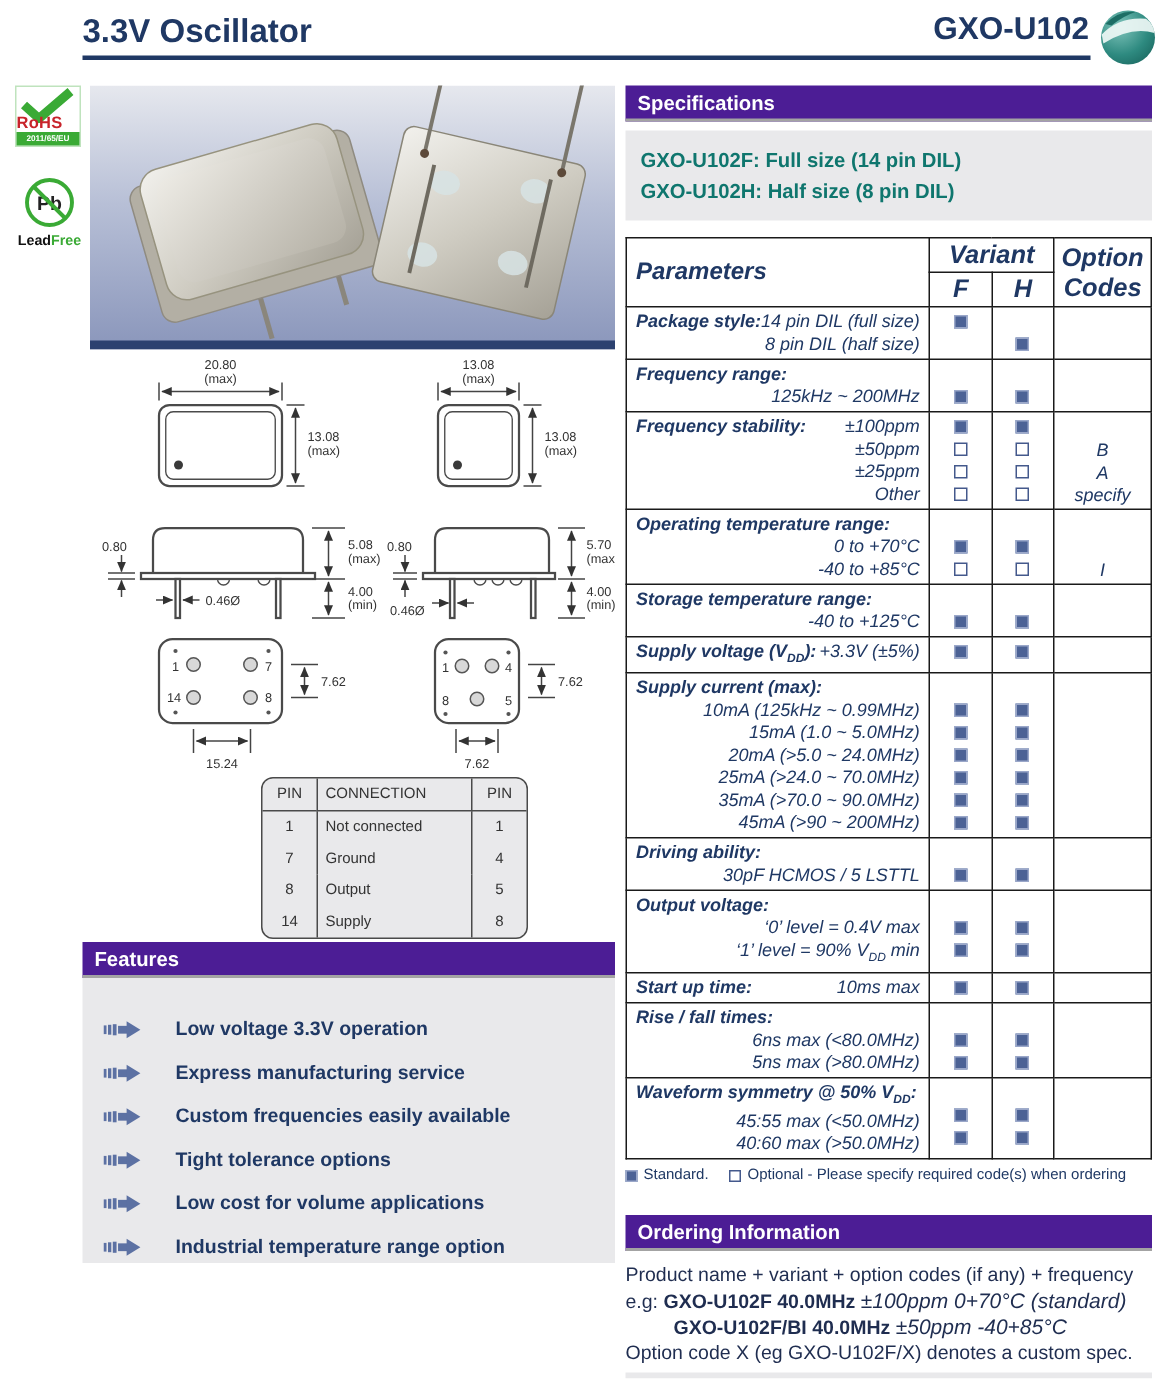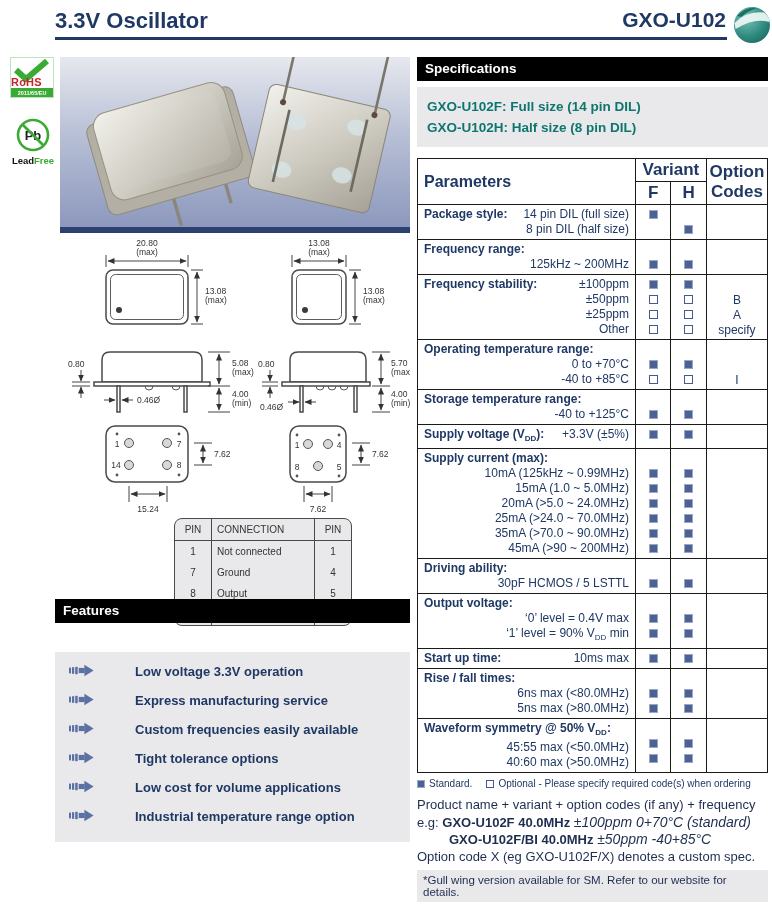--- a/index.html
+++ b/index.html
@@ -37,41 +37,41 @@
   
   .pin-table{position:absolute;left:174px;top:518px;border-collapse:separate;border-spacing:0;
              background:#E9E9EB;border:1.5px solid #4a4a4a;border-radius:8px;font-size:10px;color:#333;}
   .pin-table th,.pin-table td{padding:2.5px 5px;height:16px;font-weight:normal;text-align:center;margin-top:33px;}
   .pin-table th{border-bottom:1px solid #4a4a4a;}
   .pin-table th+th,.pin-table td+td{border-left:1px solid #4a4a4a;}
   .pin-table .c-conn{width:92px;text-align:left;}
   .pin-table .c-pin{width:26px;}
 
   
-  .section-bar{background:#000000;border-bottom:2px solid #000000;height:24px;line-height:24px;
+  .section-bar{background:#4c1d95;border-bottom:2px solid #a3a3a3;height:24px;line-height:24px;
                color:#fff;font-weight:bold;font-size:13.5px;padding-left:8px;box-sizing:border-box;}
-  .features-bar{position:absolute;left:55px;top:599px;width:355px;}
+  .features-bar{position:absolute;left:55px;top:628px;width:355px;}
   .features-box{position:absolute;left:55px;top:652px;width:355px;height:190px;background:#E9E9EB;
                 box-sizing:border-box;padding-top:12px;}
-  .feature-item{display:flex;align-items:flex-start;height:29px;gap:18px;}
+  .feature-item{display:flex;align-items:flex-end;height:29px;}
   .feature-item svg{margin-left:14px;flex:none;}
   .feature-item span{margin-left:22px;font-size:13px;font-weight:bold;color:#1F3864;}
 
   
   .right-col{position:absolute;left:417px;top:57px;width:351px;}
   .variant-box{margin-top:6px;background:#E9E9EB;height:60px;box-sizing:border-box;padding:9px 0 0 10px;}
   .variant-box div{font-size:13.5px;font-weight:bold;color:#0f766e;line-height:21px;}
 
   .spec-table{margin-top:11px;width:351px;border-collapse:collapse;border:1.5px solid #1a1a1a;
-              font-size:12px;color:#1F3864;}
+              font-size:12px;color:#1F3864;font-style:italic;}
   .spec-table th,.spec-table td{border:1px solid #1a1a1a;}
   .h-param{font-size:16px;text-align:left;padding-left:6px;}
   .h-variant,.h-fh,.h-option{font-size:17px;text-align:center;height:19px;}
   .col-param{padding:2px 6px;vertical-align:top;}
-  .pline{display:flex;line-height:15px;font-size:12px;white-space:pre;gap:16px;}
+  .pline{display:flex;line-height:15px;font-size:12px;white-space:pre;}
   .plabel{font-weight:bold;}
   .pvalue{margin-left:auto;}
   .pline sub{font-size:8px;}
   .col-mark{vertical-align:top;padding:2px 0;}
   .mline{height:15px;display:flex;align-items:center;justify-content:center;font-size:12px;}
   .sq{display:inline-block;width:9px;height:9px;box-sizing:border-box;}
   .sq.filled{background:#4C6295;border:1px solid #9AA7C9;}
   .sq.open{background:#fff;border:1.5px solid #44598c;}
 
   .legend{margin-top:5px;font-size:10px;color:#1F3864;display:flex;align-items:center;gap:4px;}
@@ -803,20 +803,21 @@
     </table>
 
     <div class="legend">
       <span class="sq filled"></span>
       <span>Standard.</span>
       <span style="width:6px"></span>
       <span class="sq open"></span>
       <span>Optional - Please specify required code(s) when ordering</span>
     </div>
 
+    <div class="section-bar ordering-bar"><span>Ordering Information</span></div>
     <div class="ord-block">
       <div class="ord-line">Product name + variant + option codes (if any) + frequency</div>
       <div class="ord-line">
         <span>e.g:</span>
         <span class="ord-bold">GXO-U102F 40.0MHz</span>
         <span class="ord-small">±100ppm 0+70°C (standard)</span>
       </div>
       <div class="ord-line ord-indent">
         <span class="ord-bold">GXO-U102F/BI 40.0MHz</span>
         <span class="ord-small">±50ppm -40+85°C</span>

